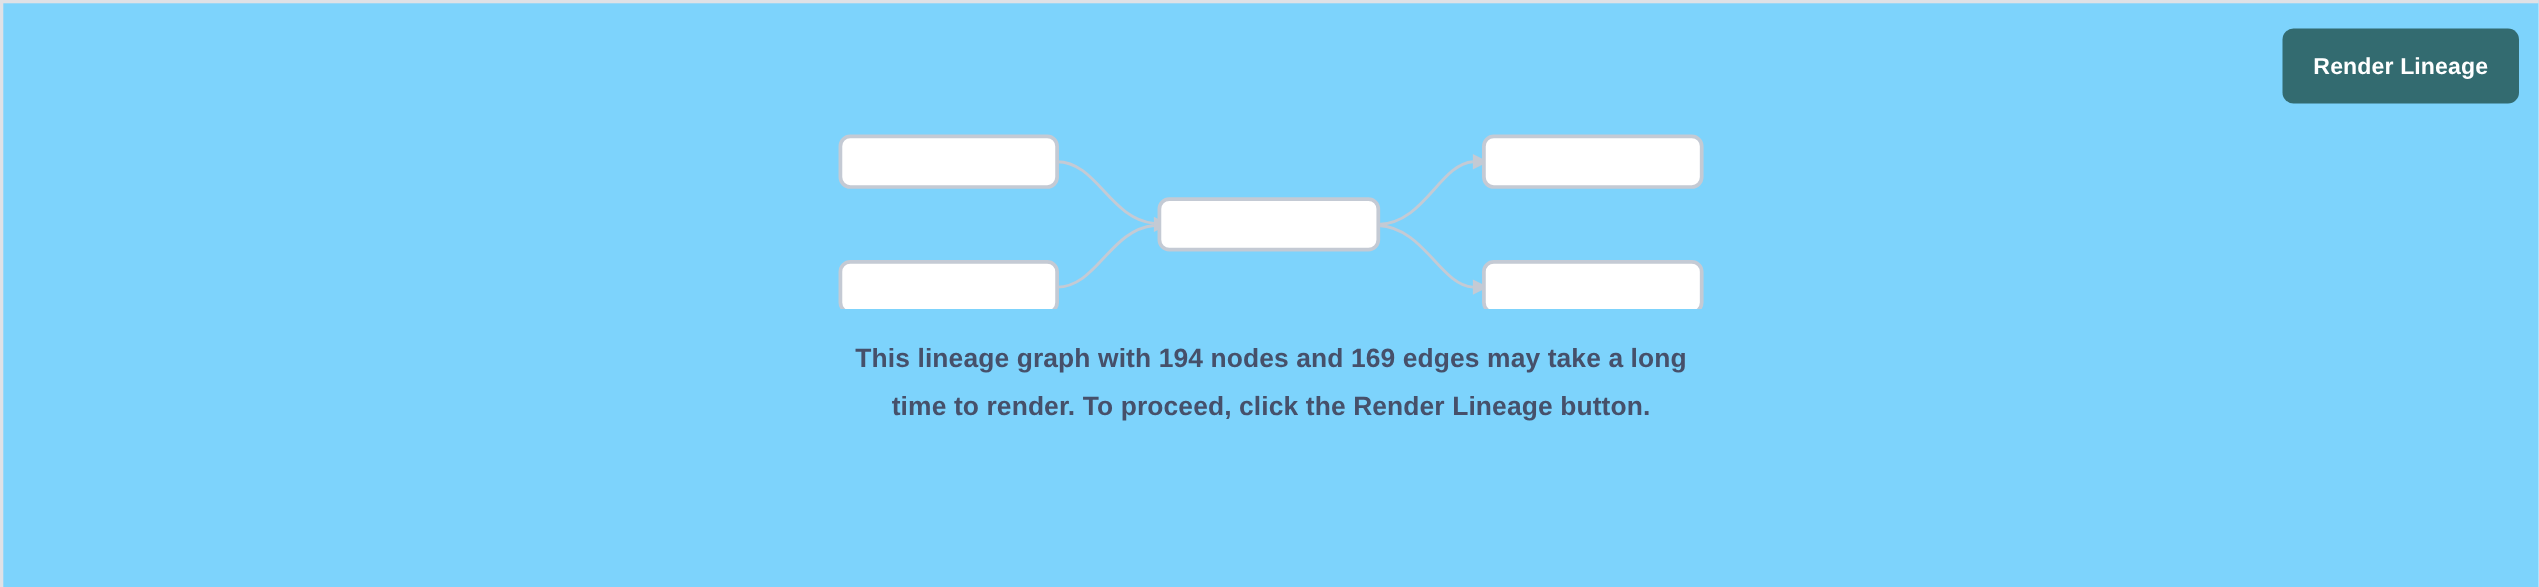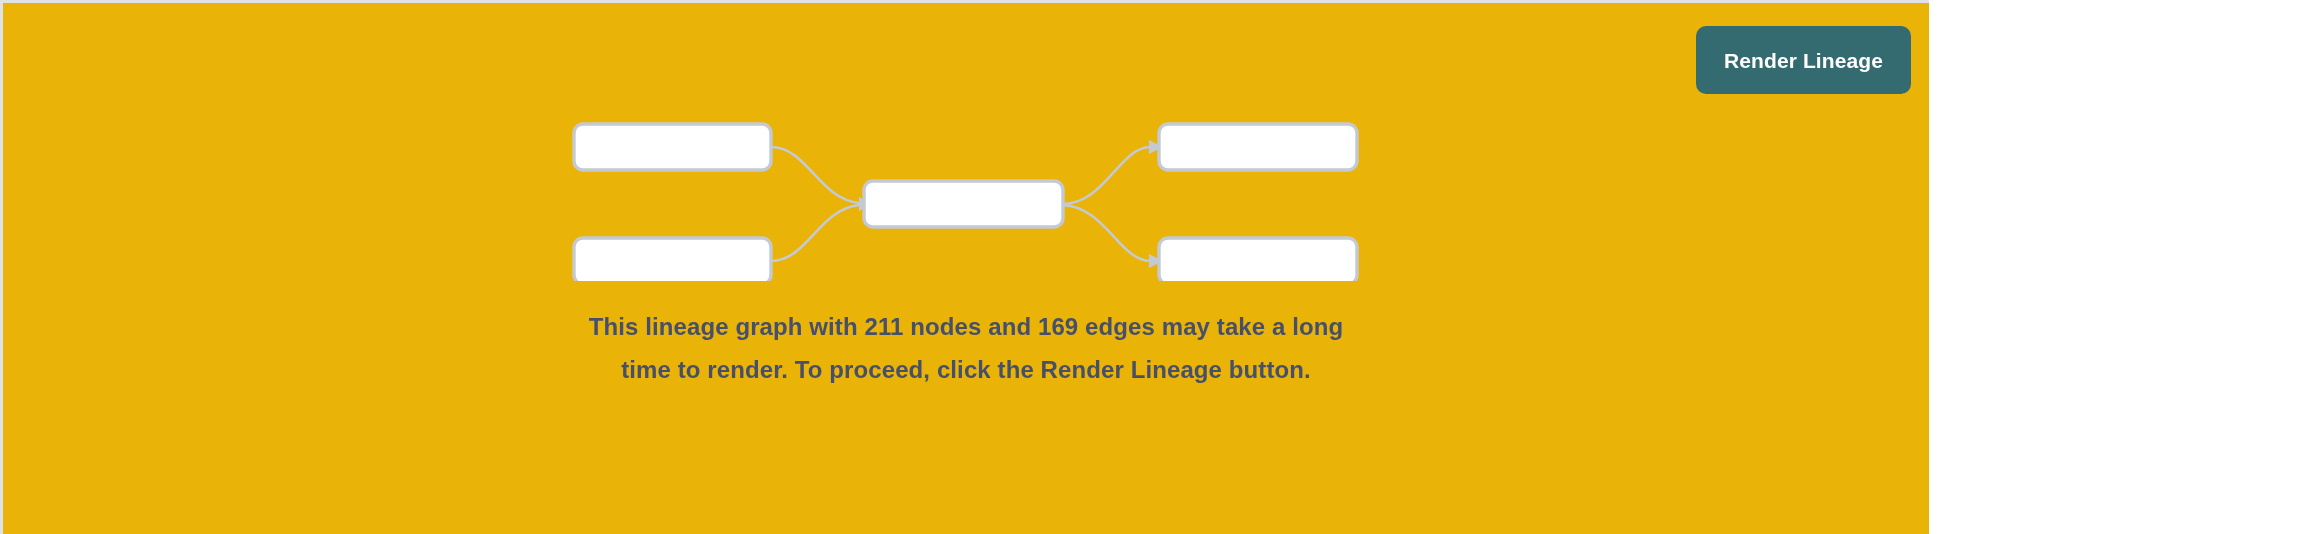--- a/index.html
+++ b/index.html
@@ -7,23 +7,23 @@
     padding: 0;
     background: #ffffff;
   }
   body {
     font-family: "Liberation Sans", sans-serif;
     -webkit-font-smoothing: antialiased;
   }
 
   .screen {
     position: relative;
-    width: 1929px;
+    width: 2308px;
     height: 534px;
-    background: #eab308;
+    background: #7dd3fc;
     overflow: hidden;
     box-sizing: border-box;
     border-top: 3px solid #dfe1e6;
     border-left: 3px solid #dfe1e6;
   }
 
   
   .toolbar {
     position: absolute;
     top: 0;
@@ -129,16 +129,16 @@
 
       <rect class="node-rect" x="3" y="3" width="197" height="46" rx="9" ry="9"></rect>
       <rect class="node-rect" x="3" y="117" width="197" height="46" rx="9" ry="9"></rect>
 
       <rect class="node-rect" x="293" y="60" width="199" height="46" rx="9" ry="9"></rect>
 
       <rect class="node-rect" x="588" y="3" width="198" height="46" rx="9" ry="9"></rect>
       <rect class="node-rect" x="588" y="117" width="198" height="46" rx="9" ry="9"></rect>
     </svg>
 
-    <div class="message">This lineage graph with 211 nodes and 169 edges may take a long time to render. To proceed, click the Render Lineage button.</div>
+    <div class="message">This lineage graph with 194 nodes and 169 edges may take a long time to render. To proceed, click the Render Lineage button.</div>
   </div>
 
 </div>
 
 </body></html>

